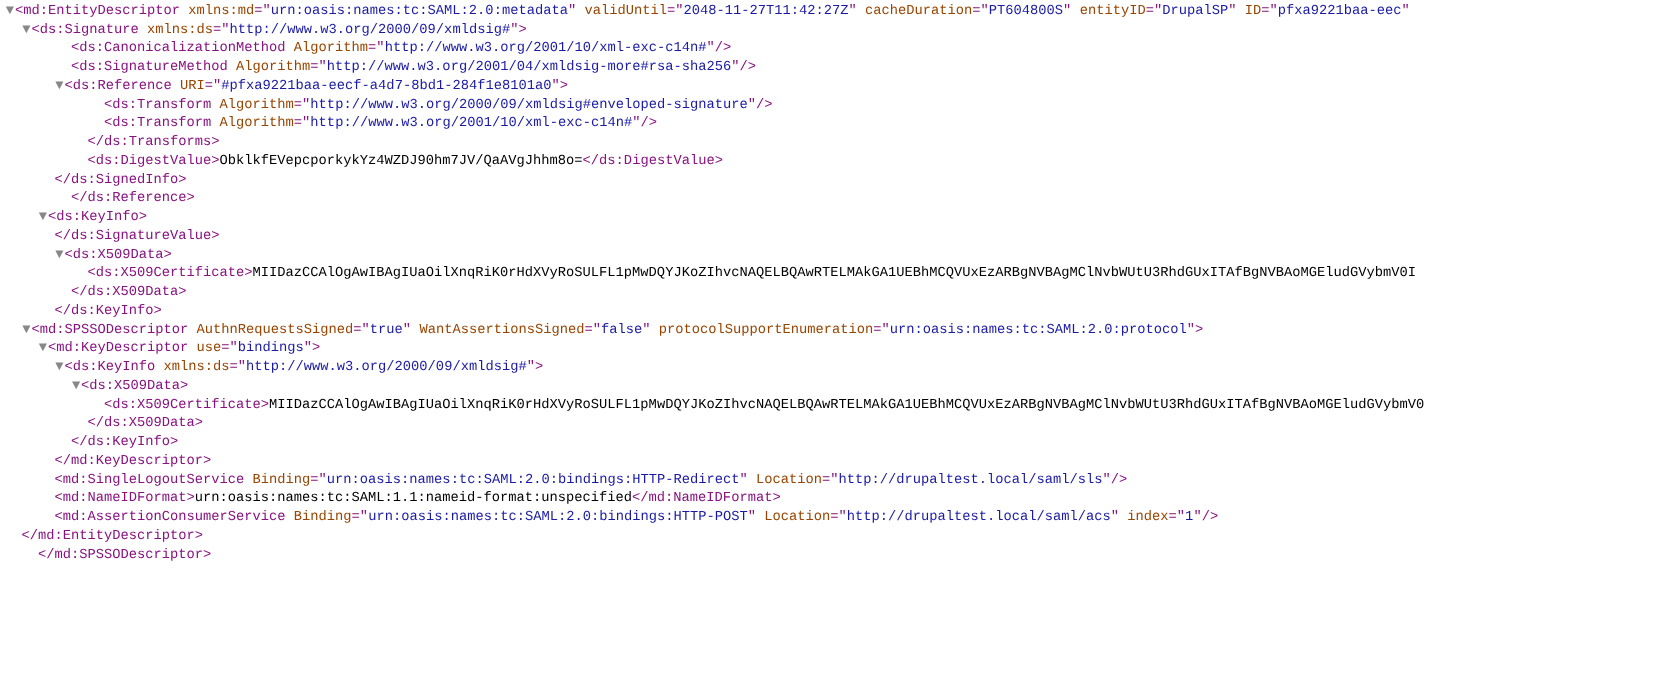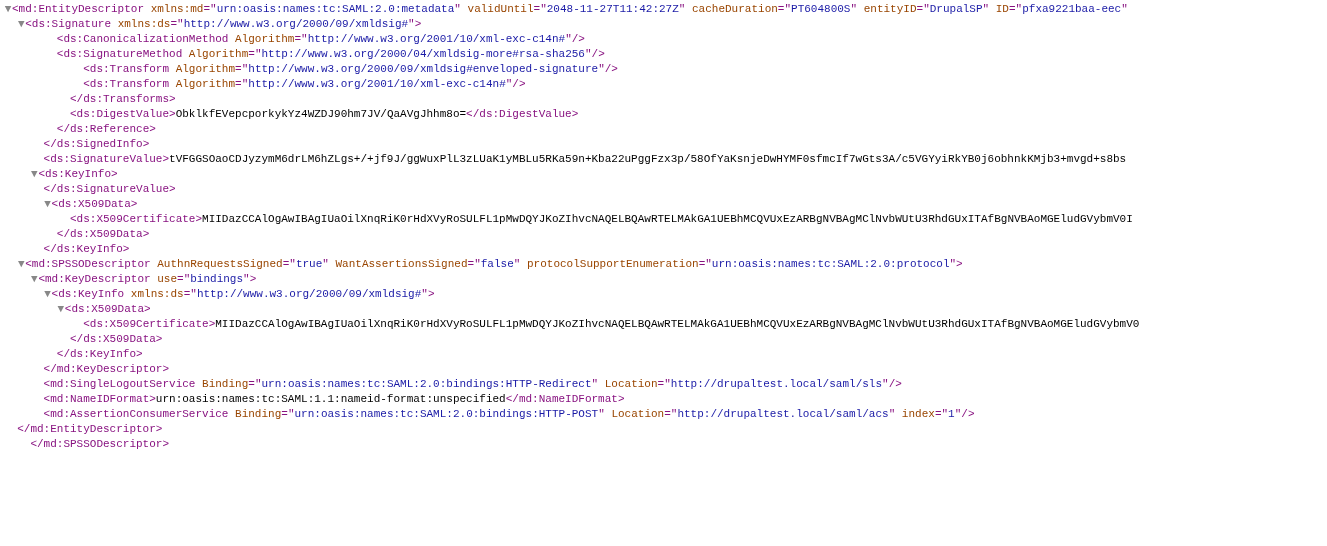--- a/index.html
+++ b/index.html
@@ -11,28 +11,28 @@
 .txt{color:#000}
 .p{color:#881280}
 </style>
 </head>
 <body>
 
 <div id="root">
     <div class="line"><span class="tog">▼</span><span class="tag">&lt;md:EntityDescriptor</span> <span class="an">xmlns:md</span><span class="p">=</span><span class="p">"</span><span class="av">urn:oasis:names:tc:SAML:2.0:metadata</span><span class="p">"</span> <span class="an">validUntil</span><span class="p">=</span><span class="p">"</span><span class="av">2048-11-27T11:42:27Z</span><span class="p">"</span> <span class="an">cacheDuration</span><span class="p">=</span><span class="p">"</span><span class="av">PT604800S</span><span class="p">"</span> <span class="an">entityID</span><span class="p">=</span><span class="p">"</span><span class="av">DrupalSP</span><span class="p">"</span> <span class="an">ID</span><span class="p">=</span><span class="p">"</span><span class="av">pfxa9221baa-eec</span><span class="p">"</span></div>
     <div class="line">  <span class="tog">▼</span><span class="tag">&lt;ds:Signature</span> <span class="an">xmlns:ds</span><span class="p">=</span><span class="p">"</span><span class="av">http://www.w3.org/2000/09/xmldsig#</span><span class="p">"</span><span class="tag">&gt;</span></div>
     <div class="line">        <span class="tag">&lt;ds:CanonicalizationMethod</span> <span class="an">Algorithm</span><span class="p">=</span><span class="p">"</span><span class="av">http://www.w3.org/2001/10/xml-exc-c14n#</span><span class="p">"</span><span class="tag">/&gt;</span></div>
-    <div class="line">        <span class="tag">&lt;ds:SignatureMethod</span> <span class="an">Algorithm</span><span class="p">=</span><span class="p">"</span><span class="av">http://www.w3.org/2000/04/xmldsig-more#rsa-sha256</span><span class="p">"</span><span class="tag">/&gt;</span></div>
+    <div class="line">        <span class="tag">&lt;ds:SignatureMethod</span> <span class="an">Algorithm</span><span class="p">=</span><span class="p">"</span><span class="av">http://www.w3.org/2001/04/xmldsig-more#rsa-sha256</span><span class="p">"</span><span class="tag">/&gt;</span></div>
+    <div class="line">      <span class="tog">▼</span><span class="tag">&lt;ds:Reference</span> <span class="an">URI</span><span class="p">=</span><span class="p">"</span><span class="av">#pfxa9221baa-eecf-a4d7-8bd1-284f1e8101a0</span><span class="p">"</span><span class="tag">&gt;</span></div>
     <div class="line">            <span class="tag">&lt;ds:Transform</span> <span class="an">Algorithm</span><span class="p">=</span><span class="p">"</span><span class="av">http://www.w3.org/2000/09/xmldsig#enveloped-signature</span><span class="p">"</span><span class="tag">/&gt;</span></div>
     <div class="line">            <span class="tag">&lt;ds:Transform</span> <span class="an">Algorithm</span><span class="p">=</span><span class="p">"</span><span class="av">http://www.w3.org/2001/10/xml-exc-c14n#</span><span class="p">"</span><span class="tag">/&gt;</span></div>
     <div class="line">          <span class="tag">&lt;/ds:Transforms&gt;</span></div>
     <div class="line">          <span class="tag">&lt;ds:DigestValue&gt;</span><span class="txt">ObklkfEVepcporkykYz4WZDJ90hm7JV/QaAVgJhhm8o=</span><span class="tag">&lt;/ds:DigestValue&gt;</span></div>
+    <div class="line">      <span class="tag">&lt;/ds:SignedInfo&gt;</span></div>
     <div class="line">        <span class="tag">&lt;/ds:Reference&gt;</span></div>
-    <div class="line">      <span class="tag">&lt;/ds:SignedInfo&gt;</span></div>
-    <div class="line">      <span class="tag">&lt;ds:SignatureValue&gt;</span><span class="txt">tVFGGSOaoCDJyzymM6drLM6hZLgs+/+jf9J/ggWuxPlL3zLUaK1yMBLu5RKa59n+Kba22uPggFzx3p/58OfYaKsnjeDwHYMF0sfmcIf7wGts3A/c5VGYyiRkYB0j6obhnkKMjb3+mvgd+s8bs</span></div>
     <div class="line">    <span class="tog">▼</span><span class="tag">&lt;ds:KeyInfo&gt;</span></div>
     <div class="line">      <span class="tag">&lt;/ds:SignatureValue&gt;</span></div>
     <div class="line">      <span class="tog">▼</span><span class="tag">&lt;ds:X509Data&gt;</span></div>
     <div class="line">          <span class="tag">&lt;ds:X509Certificate&gt;</span><span class="txt">MIIDazCCAlOgAwIBAgIUaOilXnqRiK0rHdXVyRoSULFL1pMwDQYJKoZIhvcNAQELBQAwRTELMAkGA1UEBhMCQVUxEzARBgNVBAgMClNvbWUtU3RhdGUxITAfBgNVBAoMGEludGVybmV0I</span></div>
     <div class="line">        <span class="tag">&lt;/ds:X509Data&gt;</span></div>
     <div class="line">      <span class="tag">&lt;/ds:KeyInfo&gt;</span></div>
     <div class="line">  <span class="tog">▼</span><span class="tag">&lt;md:SPSSODescriptor</span> <span class="an">AuthnRequestsSigned</span><span class="p">=</span><span class="p">"</span><span class="av">true</span><span class="p">"</span> <span class="an">WantAssertionsSigned</span><span class="p">=</span><span class="p">"</span><span class="av">false</span><span class="p">"</span> <span class="an">protocolSupportEnumeration</span><span class="p">=</span><span class="p">"</span><span class="av">urn:oasis:names:tc:SAML:2.0:protocol</span><span class="p">"</span><span class="tag">&gt;</span></div>
     <div class="line">    <span class="tog">▼</span><span class="tag">&lt;md:KeyDescriptor</span> <span class="an">use</span><span class="p">=</span><span class="p">"</span><span class="av">bindings</span><span class="p">"</span><span class="tag">&gt;</span></div>
     <div class="line">      <span class="tog">▼</span><span class="tag">&lt;ds:KeyInfo</span> <span class="an">xmlns:ds</span><span class="p">=</span><span class="p">"</span><span class="av">http://www.w3.org/2000/09/xmldsig#</span><span class="p">"</span><span class="tag">&gt;</span></div>
     <div class="line">        <span class="tog">▼</span><span class="tag">&lt;ds:X509Data&gt;</span></div>

